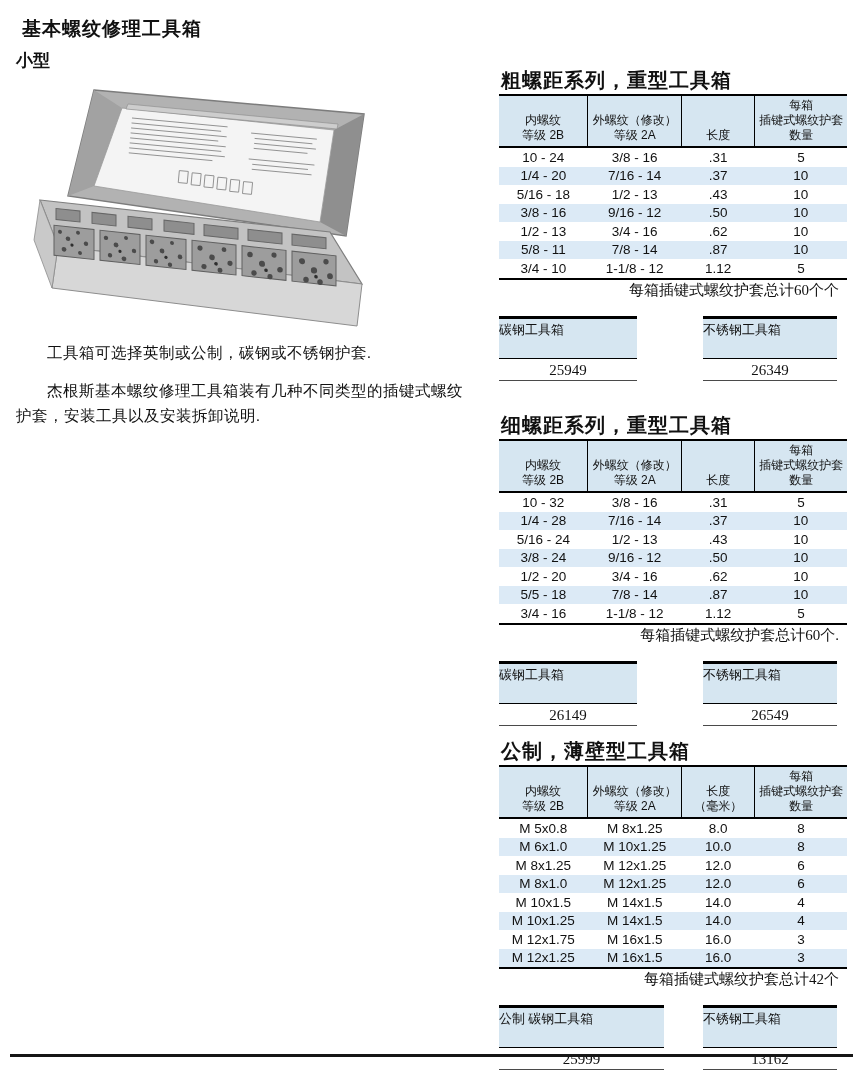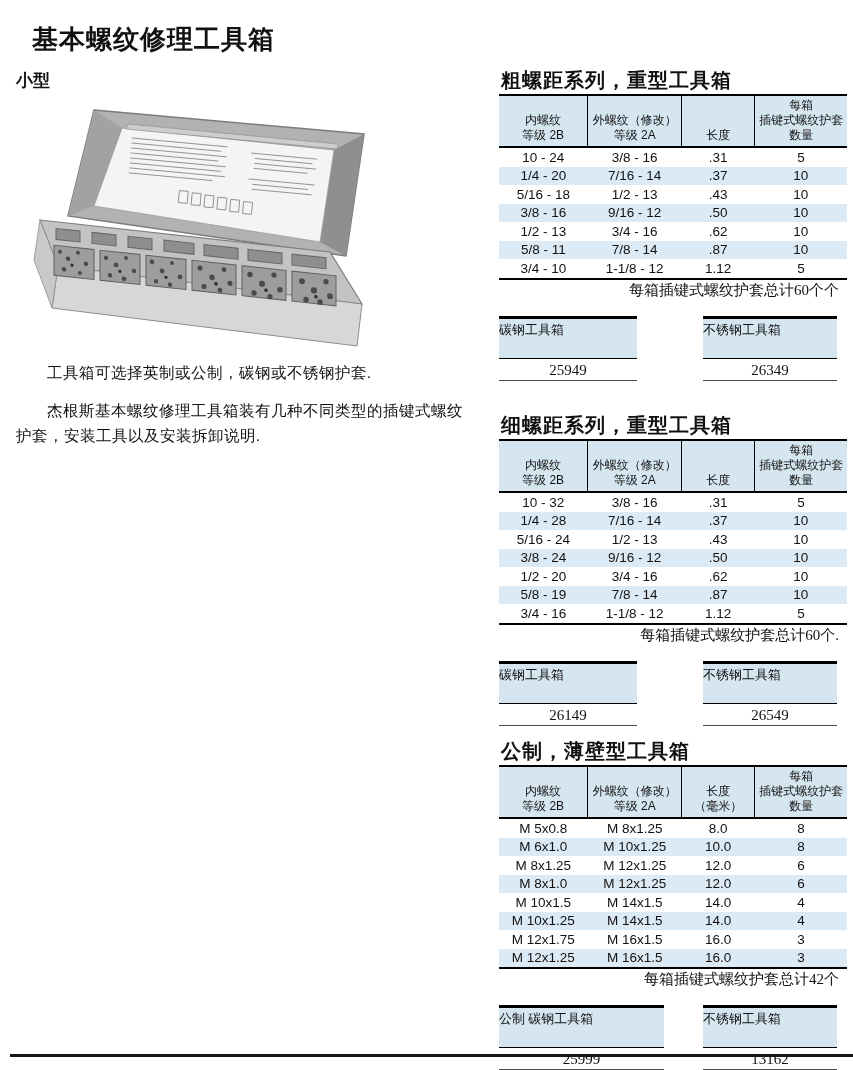--- a/index.html
+++ b/index.html
@@ -13,21 +13,21 @@
     background:#ffffff;
     position:relative;
     font-family:"Liberation Serif", serif;
     color:#111;
     overflow:hidden;
   }
   
   .left-col{position:absolute;left:16px;top:8px;width:462px;}
   .page-title{
     font-family:"Liberation Sans", sans-serif;
-    font-weight:bold;font-size:26px;line-height:30px;margin:16px;
+    font-weight:bold;font-size:19px;line-height:30px;margin:6px;
     letter-spacing:1px;
   }
   .page-subtitle{
     font-family:"Liberation Sans", sans-serif;
     font-weight:bold;font-size:17px;line-height:22px;margin-top:2px;
   }
   .photo{margin:14px 0 0 16px;width:424px;height:242px;position:relative;}
   .body-text{
     margin:12px 4px 0 0;
     font-size:15.5px;line-height:25.5px;
@@ -325,21 +325,21 @@
             <td>.50</td>
             <td>10</td>
           </tr>
           <tr>
             <td>1/2 - 20</td>
             <td>3/4 - 16</td>
             <td>.62</td>
             <td>10</td>
           </tr>
           <tr class="stripe">
-            <td>5/8 - 19</td>
+            <td>5/5 - 18</td>
             <td>7/8 - 14</td>
             <td>.87</td>
             <td>10</td>
           </tr>
           <tr>
             <td>3/4 - 16</td>
             <td>1-1/8 - 12</td>
             <td>1.12</td>
             <td>5</td>
           </tr>

